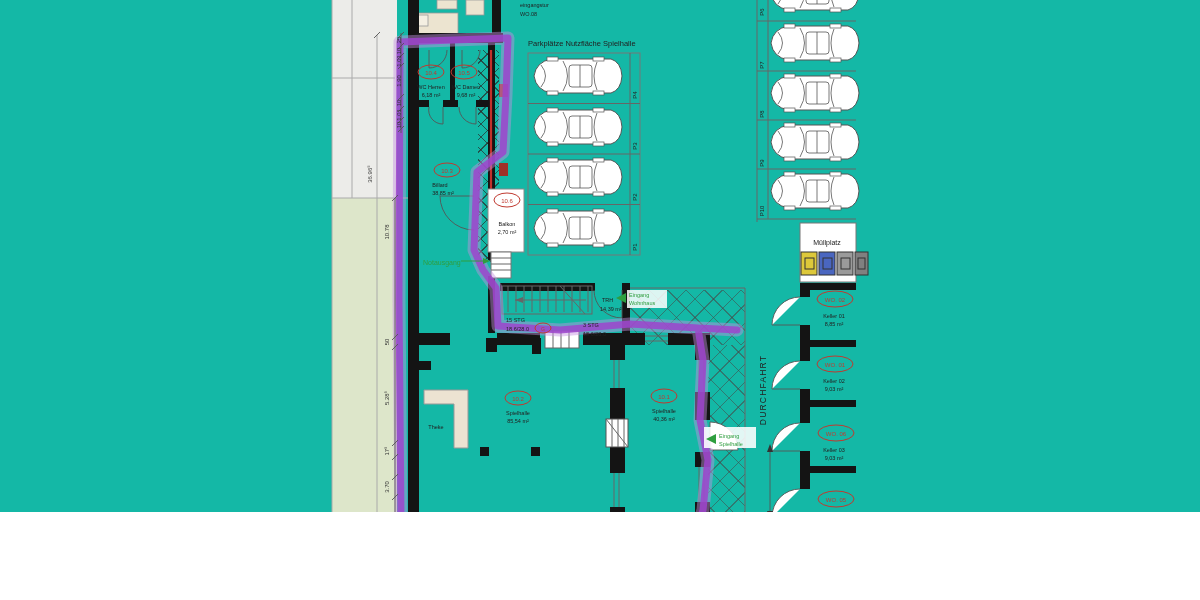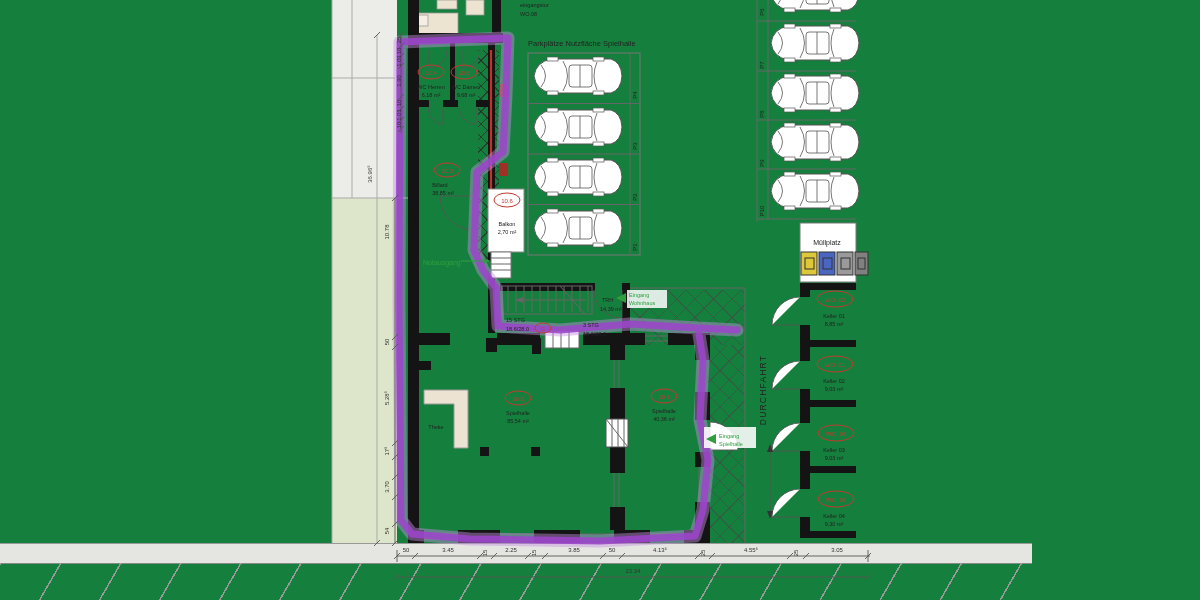--- a/index.html
+++ b/index.html
@@ -1,16 +1,16 @@
 <!DOCTYPE html>
 <html><head>
 <meta charset="utf-8">
 <style>
   html,body{margin:0;padding:0;background:#fff;overflow:hidden;}
-  #stage{position:relative;width:1200px;height:600px;background:#15803d;
+  #stage{position:relative;width:1200px;height:512px;background:#14b8a6;
          font-family:"Liberation Sans",sans-serif;}
   #stage>div{position:absolute;}
   .lattice{background-image:
      repeating-linear-gradient(45deg, rgba(70,70,70,.55) 0 1px, transparent 1px 13px),
      repeating-linear-gradient(135deg, rgba(70,70,70,.55) 0 1px, transparent 1px 13px);}
   .xhatch{background-image:
      repeating-linear-gradient(45deg, rgba(40,40,40,.7) 0 1px, transparent 1px 9px),
      repeating-linear-gradient(135deg, rgba(40,40,40,.7) 0 1px, transparent 1px 9px);}
   .streethatch{background-image:
      repeating-linear-gradient(120deg, #9a9a9a 0 1.5px, transparent 1.5px 52px);}

